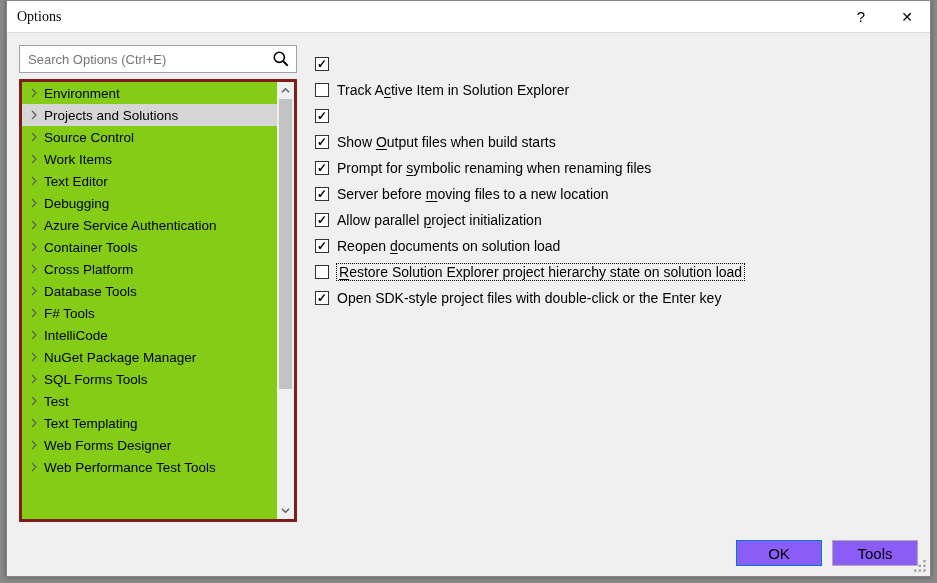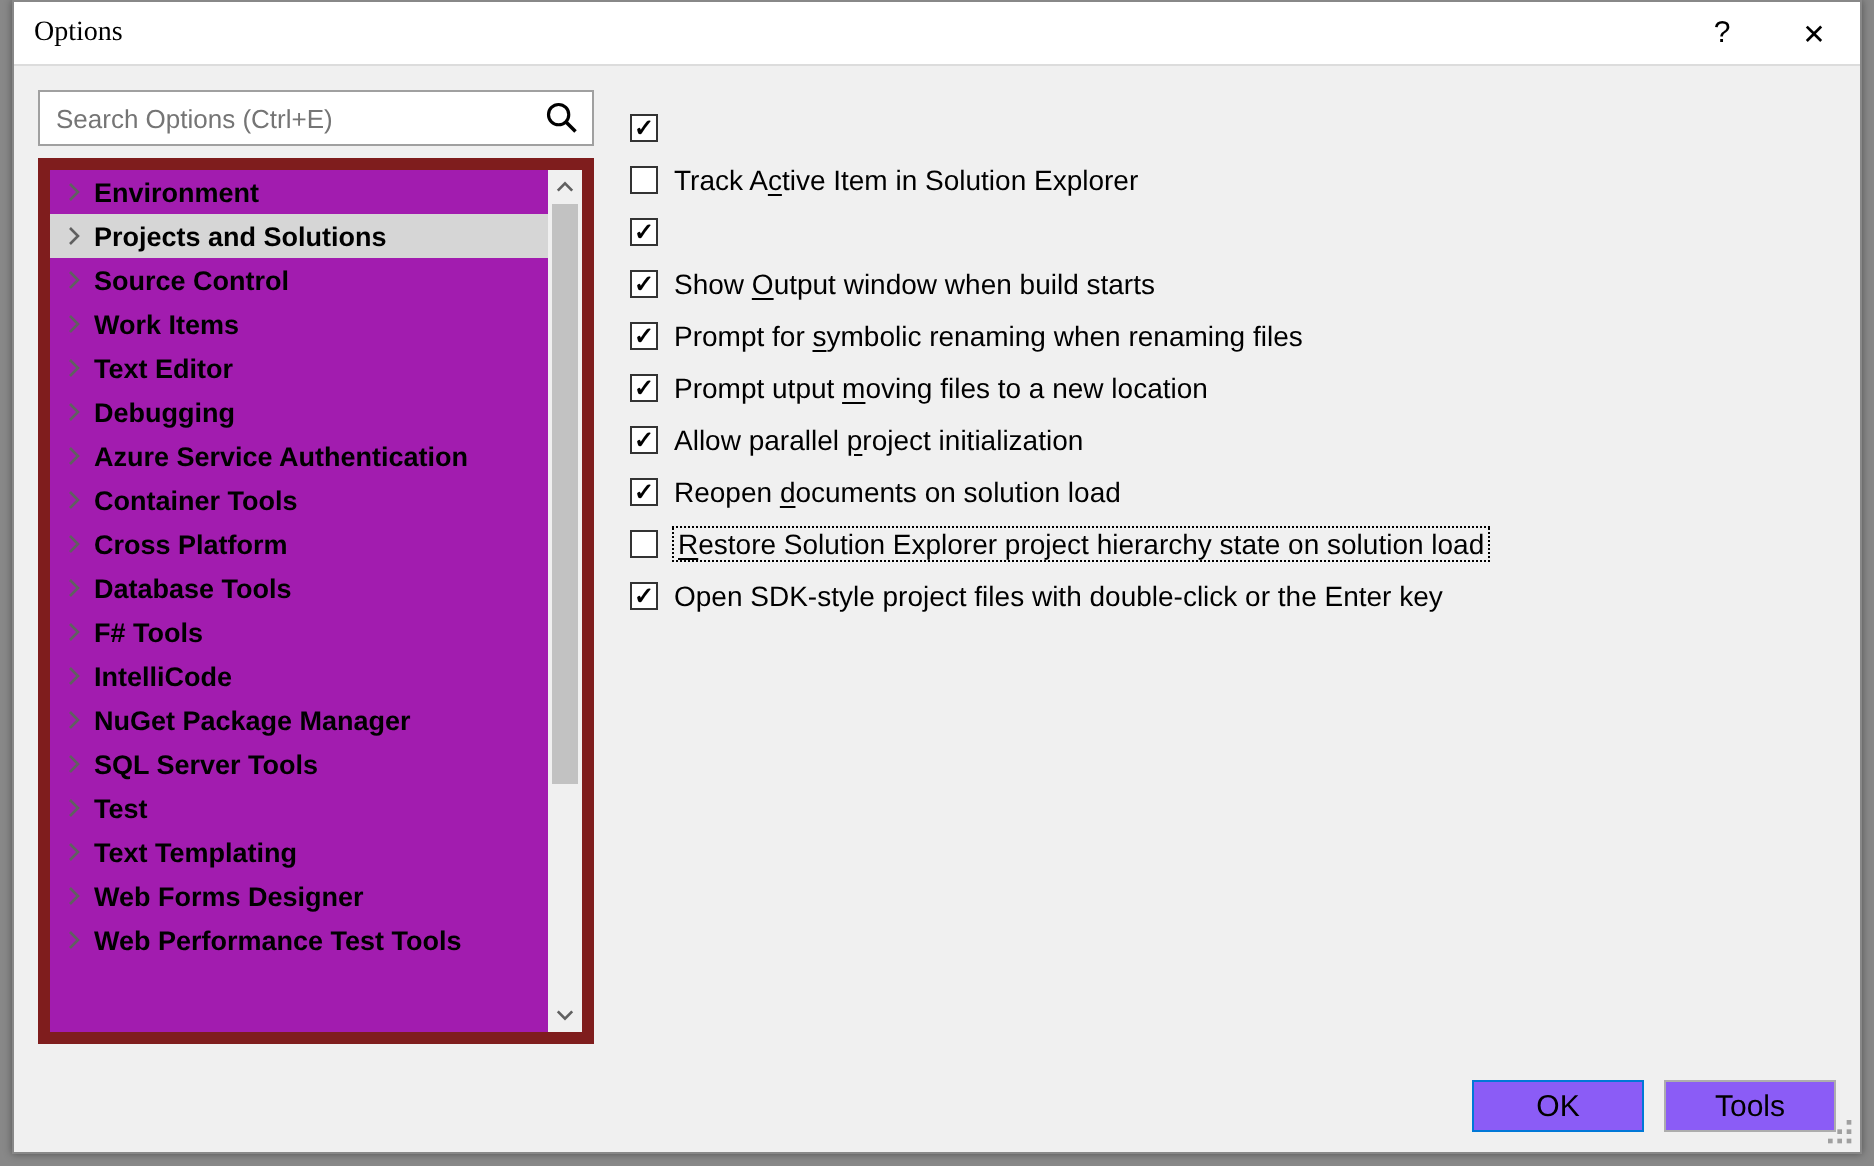--- a/index.html
+++ b/index.html
@@ -55,25 +55,24 @@
     font-family:inherit; font-size:13px;
     background:transparent;
   }
   .search-icon {
     position:absolute; right:6px; top:4px;
     width:18px; height:18px;
     color:#222;
   }
   .tree-box {
     flex:1;
-    border:6px solid #7f1d1d;
-    background:#a21caf;
+    border:3px solid #7f1d1d;
+    background:#84cc16;
     position:relative;
     overflow:hidden;
-    font-weight:bold;
   }
   .tree-scroll {
     position:absolute; left:0; top:0; right:17px; bottom:0;
     overflow:hidden;
   }
   .tree-item {
     height:22px;
     display:flex; align-items:center;
     padding-left:6px;
     white-space:nowrap;
@@ -284,21 +283,21 @@
                   </svg>
                 </span>
                 <span>NuGet Package Manager</span>
               </div>
               <div class="tree-item">
                 <span class="tree-expander">
                   <svg viewBox="0 0 10 10">
                     <path d="M3 1 L7 5 L3 9" fill="none" stroke="#606060" stroke-width="1.3"></path>
                   </svg>
                 </span>
-                <span>SQL Server Tools</span>
+                <span>SQL Forms Tools</span>
               </div>
               <div class="tree-item">
                 <span class="tree-expander">
                   <svg viewBox="0 0 10 10">
                     <path d="M3 1 L7 5 L3 9" fill="none" stroke="#606060" stroke-width="1.3"></path>
                   </svg>
                 </span>
                 <span>Test</span>
               </div>
               <div class="tree-item">
@@ -348,29 +347,29 @@
           </div>
           <div class="check-row">
             <span class="cb"></span>
             <span class="cb-label"><span>Track A</span><span class="underline">c</span><span>tive Item in Solution Explorer</span></span>
           </div>
           <div class="check-row">
             <span class="cb checked"></span>
           </div>
           <div class="check-row">
             <span class="cb checked"></span>
-            <span class="cb-label"><span>Show </span><span class="underline">O</span><span>utput window when build starts</span></span>
+            <span class="cb-label"><span>Show </span><span class="underline">O</span><span>utput files when build starts</span></span>
           </div>
           <div class="check-row">
             <span class="cb checked"></span>
             <span class="cb-label"><span>Prompt for </span><span class="underline">s</span><span>ymbolic renaming when renaming files</span></span>
           </div>
           <div class="check-row">
             <span class="cb checked"></span>
-            <span class="cb-label"><span>Prompt utput </span><span class="underline">m</span><span>oving files to a new location</span></span>
+            <span class="cb-label"><span>Server before </span><span class="underline">m</span><span>oving files to a new location</span></span>
           </div>
           <div class="check-row">
             <span class="cb checked"></span>
             <span class="cb-label"><span>Allow parallel </span><span class="underline">p</span><span>roject initialization</span></span>
           </div>
           <div class="check-row">
             <span class="cb checked"></span>
             <span class="cb-label"><span>Reopen </span><span class="underline">d</span><span>ocuments on solution load</span></span>
           </div>
           <div class="check-row">

